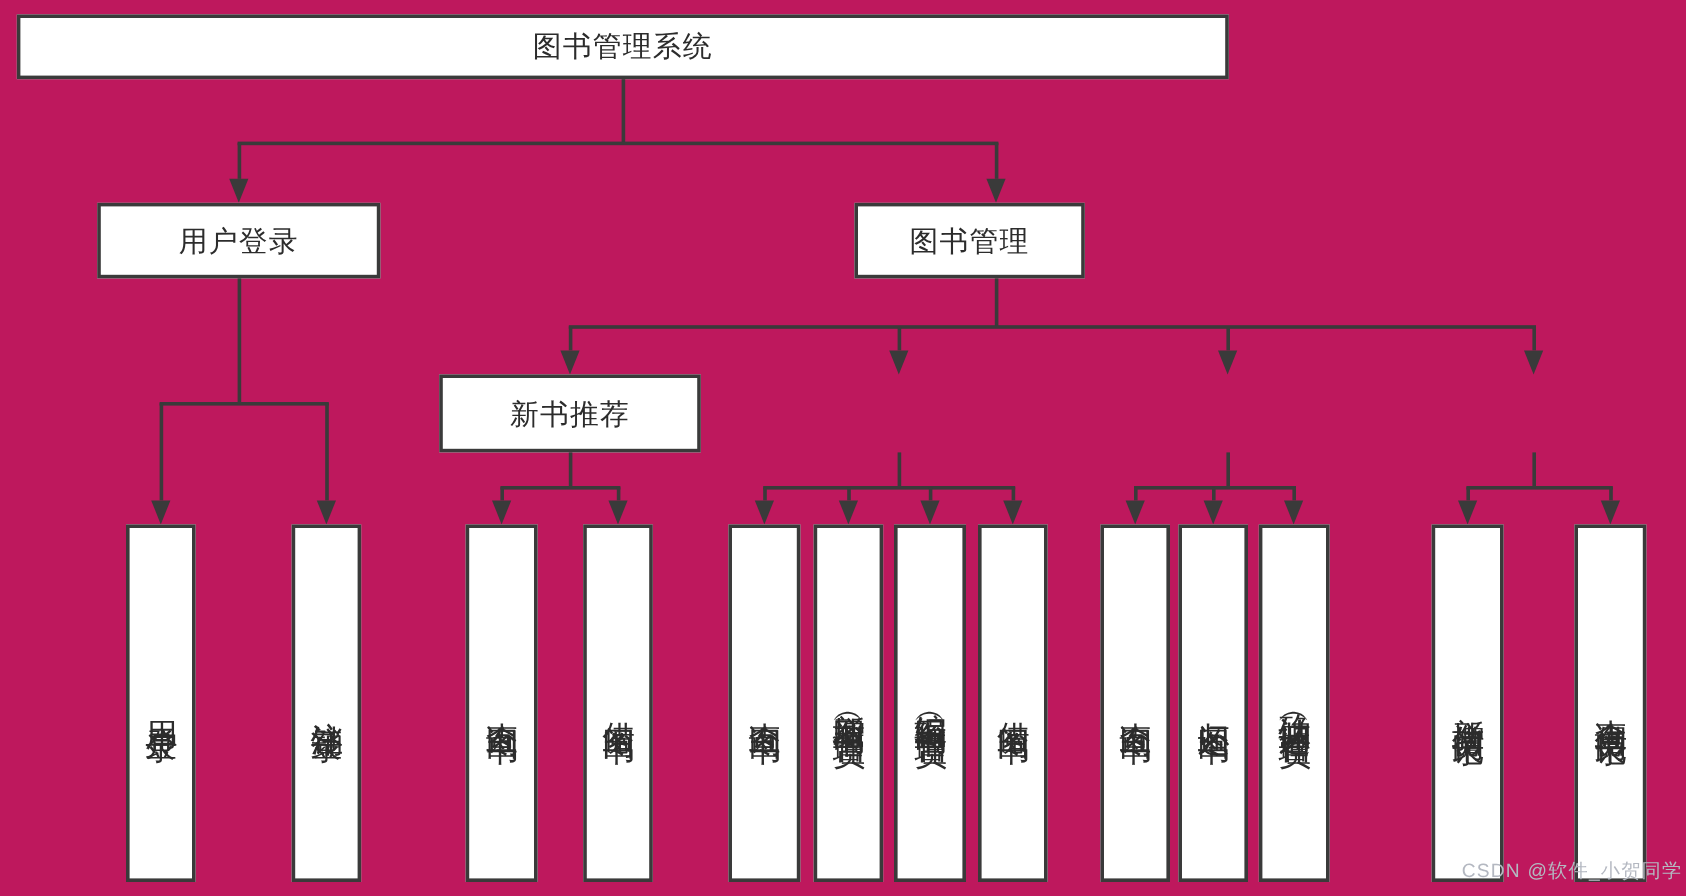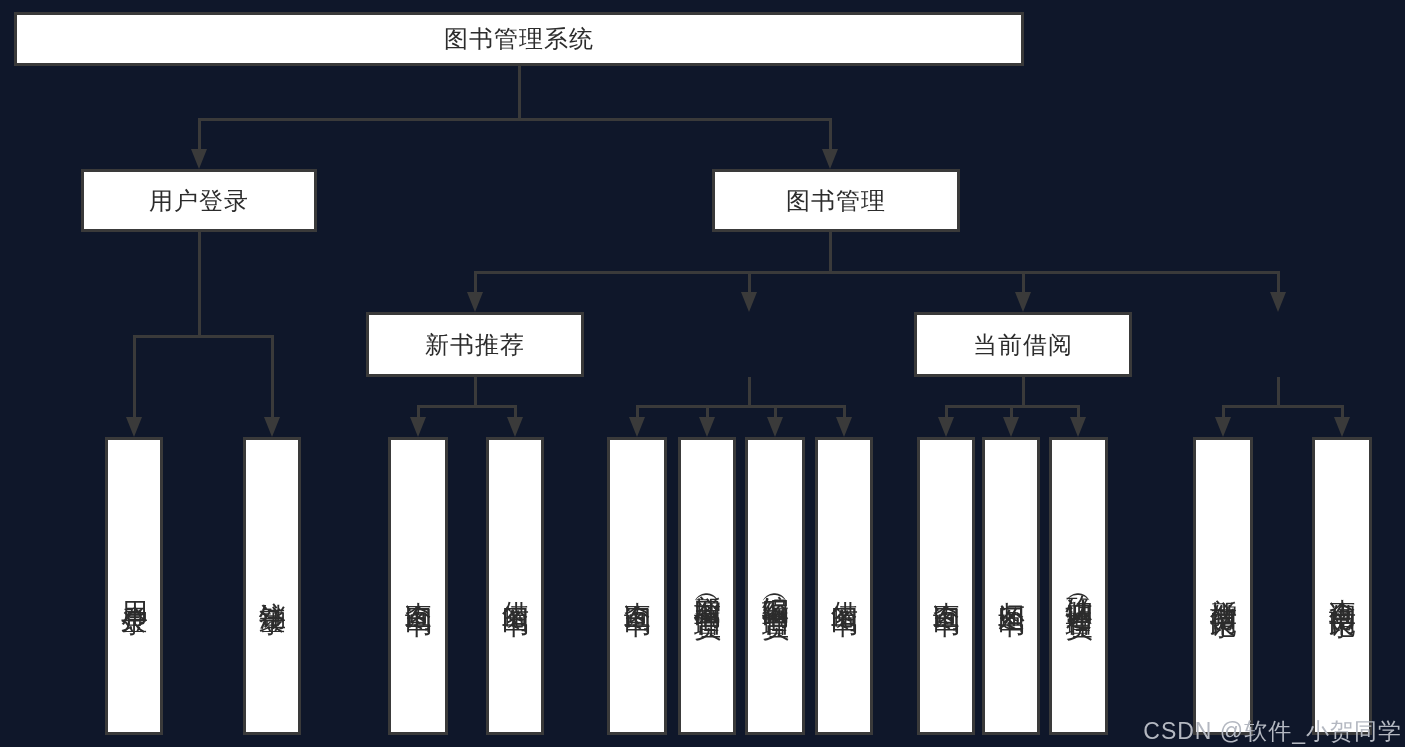--- a/index.html
+++ b/index.html
@@ -1,19 +1,19 @@
 <!DOCTYPE html>
 <html><head>
 <meta charset="utf-8">
 <style>
   html,body{margin:0;padding:0;background:#ffffff;}
   .canvas{
     position:relative;
     width:1405px;height:747px;
-    background:#0f172a;
+    background:#be185d;
     font-family:"Liberation Sans","DejaVu Sans",sans-serif;
     overflow:hidden;
   }
   .box{
     position:absolute;
     border:3px solid #3a3a3a;
     background:#ffffff;
     box-sizing:border-box;
     display:flex;
     align-items:center;
@@ -42,21 +42,21 @@
     position:absolute;
     width:0;height:0;
     border-left:8px solid transparent;
     border-right:8px solid transparent;
     border-top:20px solid #3a3a3a;
   }
   .watermark{
     position:absolute;
     top:716px;
     right:3px;
-    font-size:23px;
+    font-size:16px;
     letter-spacing:1px;
     color:#b4b8c1;
     z-index:10;
     white-space:nowrap;
   }
 </style>
 </head>
 <body>
 
 <div class="canvas">
@@ -68,21 +68,21 @@
   <div class="vline" style="left:517.5px;top:66px;height:53px;"></div>
   <div class="hline" style="left:197.5px;top:117.5px;width:634px;"></div>
   <div class="vline" style="left:197.5px;top:119px;height:30px;"></div>
   <div class="arrow" style="left:191px;top:149px;"></div>
   <div class="vline" style="left:828.5px;top:119px;height:30px;"></div>
   <div class="arrow" style="left:822px;top:149px;"></div>
 
   <div class="box" style="left:81px;top:169px;width:236px;height:63px;">
     <span class="hlabel">用户登录</span>
   </div>
-  <div class="box" style="left:712px;top:169px;width:248px;height:63px;">
+  <div class="box" style="left:712px;top:169px;width:192px;height:63px;">
     <span class="hlabel">图书管理</span>
   </div>
 
   <div class="vline" style="left:197.5px;top:232px;height:104px;"></div>
   <div class="hline" style="left:132.5px;top:334.5px;width:141px;"></div>
   <div class="vline" style="left:132.5px;top:336px;height:81px;"></div>
   <div class="arrow" style="left:126px;top:417px;"></div>
   <div class="vline" style="left:270.5px;top:336px;height:81px;"></div>
   <div class="arrow" style="left:264px;top:417px;"></div>
 
@@ -92,23 +92,20 @@
   <div class="arrow" style="left:467px;top:292px;"></div>
   <div class="vline" style="left:747.5px;top:272px;height:20px;"></div>
   <div class="arrow" style="left:741px;top:292px;"></div>
   <div class="vline" style="left:1021.5px;top:272px;height:20px;"></div>
   <div class="arrow" style="left:1015px;top:292px;"></div>
   <div class="vline" style="left:1276.5px;top:272px;height:20px;"></div>
   <div class="arrow" style="left:1270px;top:292px;"></div>
 
   <div class="box" style="left:366px;top:312px;width:218px;height:65px;">
     <span class="hlabel">新书推荐</span>
-  </div>
-  <div class="box" style="left:914px;top:312px;width:218px;height:65px;">
-    <span class="hlabel">当前借阅</span>
   </div>
 
   <div class="vline" style="left:473.5px;top:377px;height:29px;"></div>
   <div class="hline" style="left:416.5px;top:404.5px;width:100px;"></div>
   <div class="vline" style="left:416.5px;top:406px;height:11px;"></div>
   <div class="arrow" style="left:410px;top:417px;"></div>
   <div class="vline" style="left:513.5px;top:406px;height:11px;"></div>
   <div class="arrow" style="left:507px;top:417px;"></div>
 
   <div class="vline" style="left:747.5px;top:377px;height:29px;"></div>

